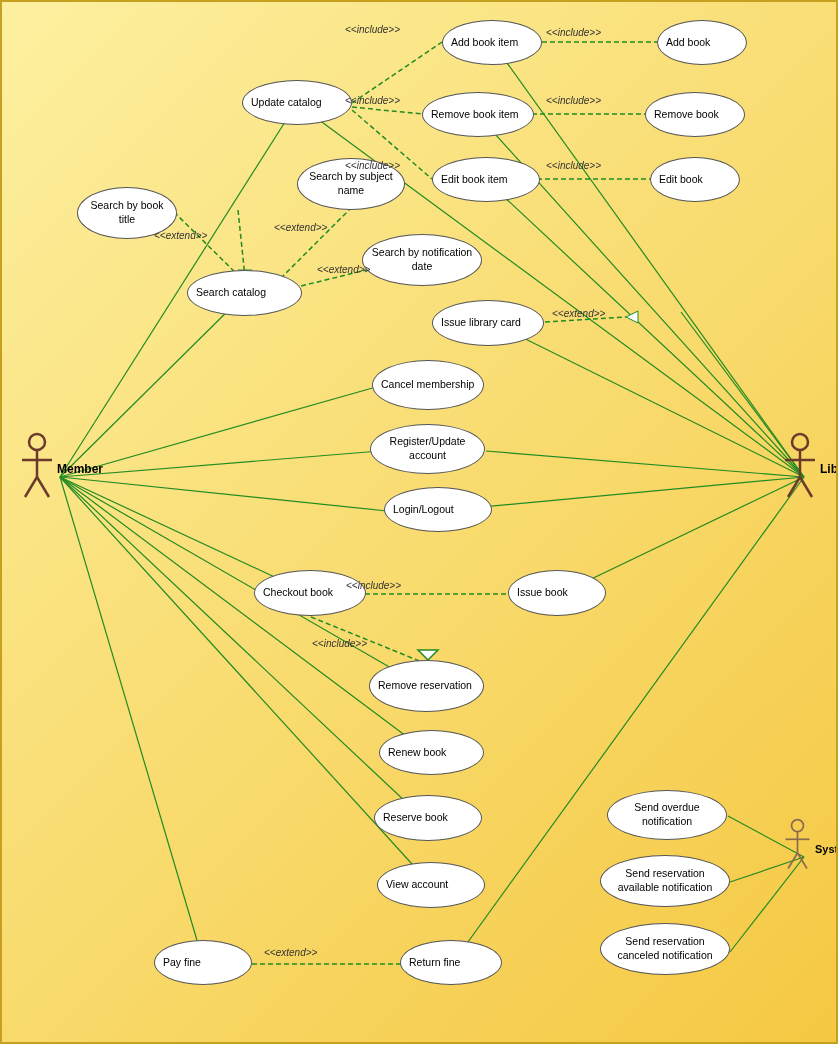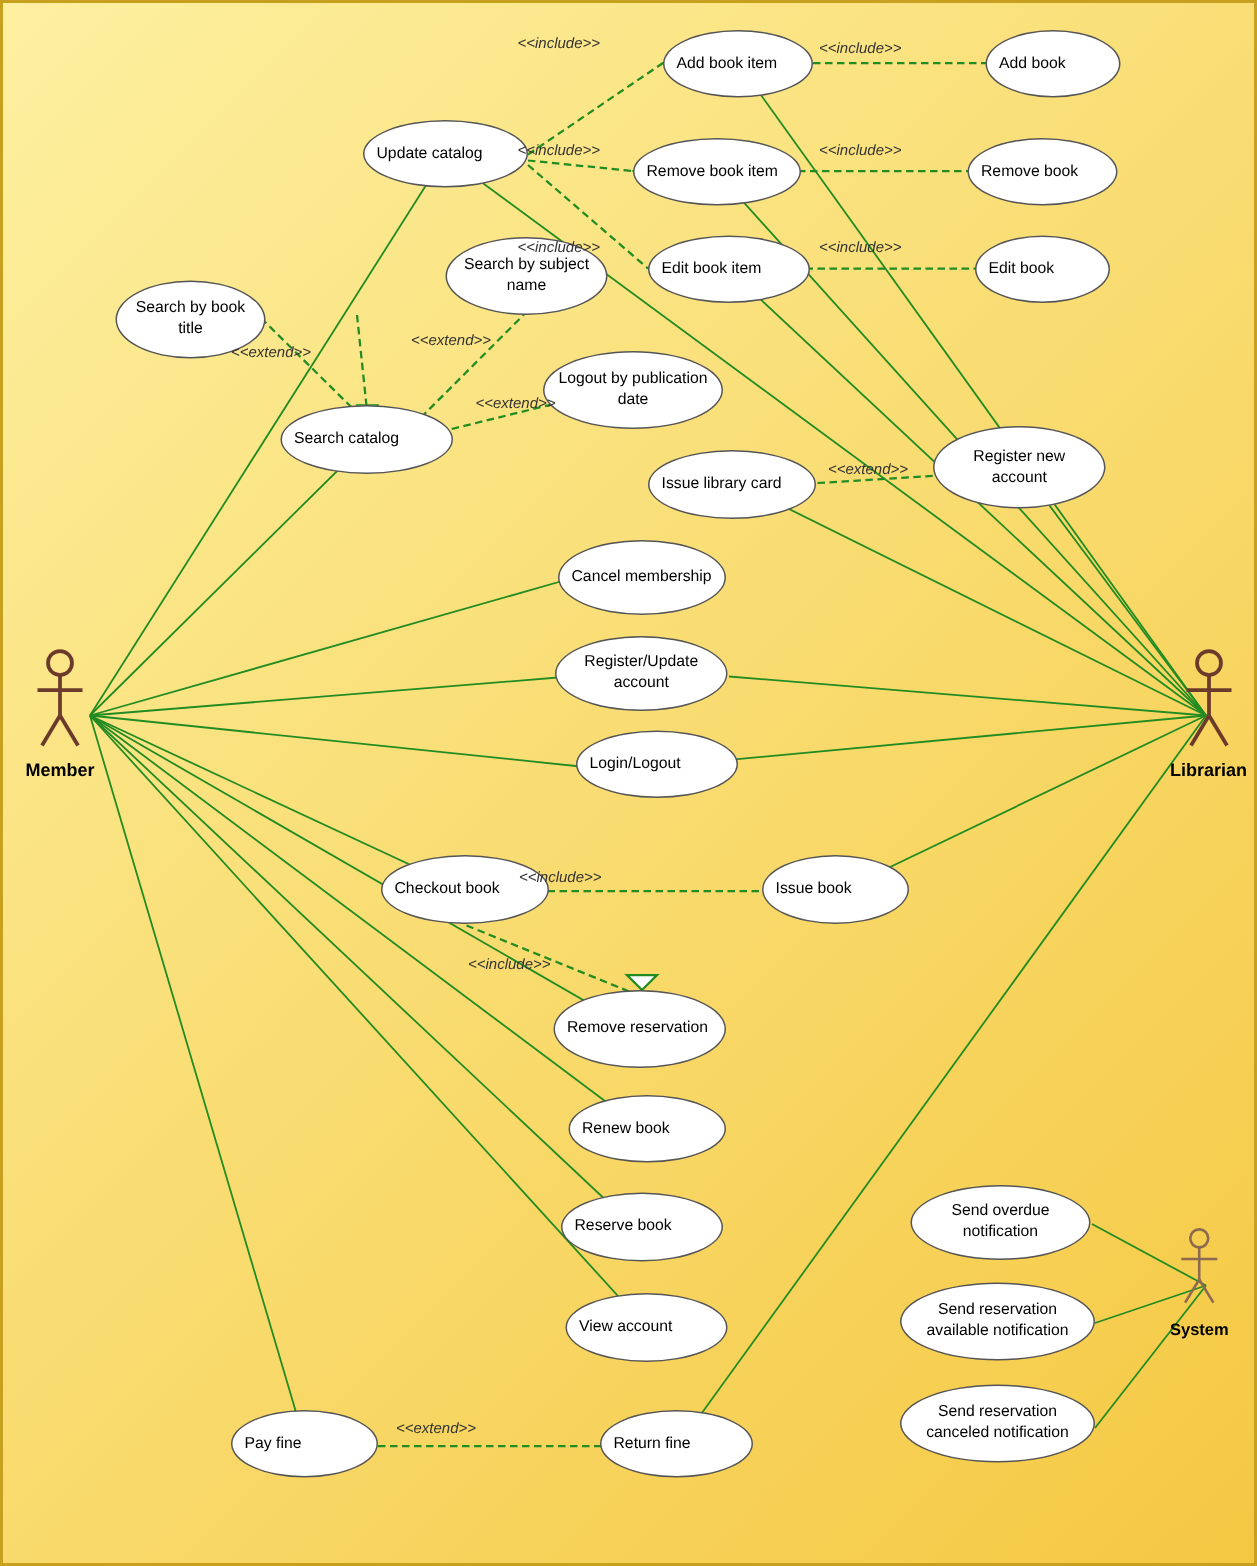--- a/index.html
+++ b/index.html
@@ -26,21 +26,21 @@
       justify-content: flex-start;
       text-align: center;
       font-size: 10.5px;
       line-height: 1.3;
       padding: 4px 8px;
       z-index: 10;
     }
     .actor {
       position: absolute;
       display: flex;
-      flex-direction: column;
+      flex-direction: row;
       align-items: center;
       z-index: 10;
     }
     .actor-label {
       font-size: 12px;
       font-weight: bold;
       margin-top: 4px;
       text-align: center;
     }
     .actor-figure {
@@ -179,34 +179,31 @@
   <div class="use-case" style="left:75px;top:185px;width:100px;height:52px;">
     <span>Search by book title</span>
   </div>
 
 
   <div class="use-case" style="left:295px;top:156px;width:108px;height:52px;">
     <span>Search by subject name</span>
   </div>
 
   <div class="use-case" style="left:360px;top:232px;width:120px;height:52px;">
-    <span>Logout by publication date</span>
+    <span>Search by notification date</span>
   </div>
 
   <div class="use-case" style="left:185px;top:268px;width:115px;height:46px;">
     <span>Search catalog</span>
   </div>
 
   <div class="use-case" style="left:430px;top:298px;width:112px;height:46px;">
     <span>Issue library card</span>
   </div>
 
-  <div class="use-case" style="left:620px;top:282px;width:115px;height:55px;">
-    <span>Register new account</span>
-  </div>
 
   <div class="use-case" style="left:370px;top:358px;width:112px;height:50px;">
     <span>Cancel membership</span>
   </div>
 
   <div class="use-case" style="left:368px;top:422px;width:115px;height:50px;">
     <span>Register/Update account</span>
   </div>
 
   <div class="use-case" style="left:382px;top:485px;width:108px;height:45px;">

